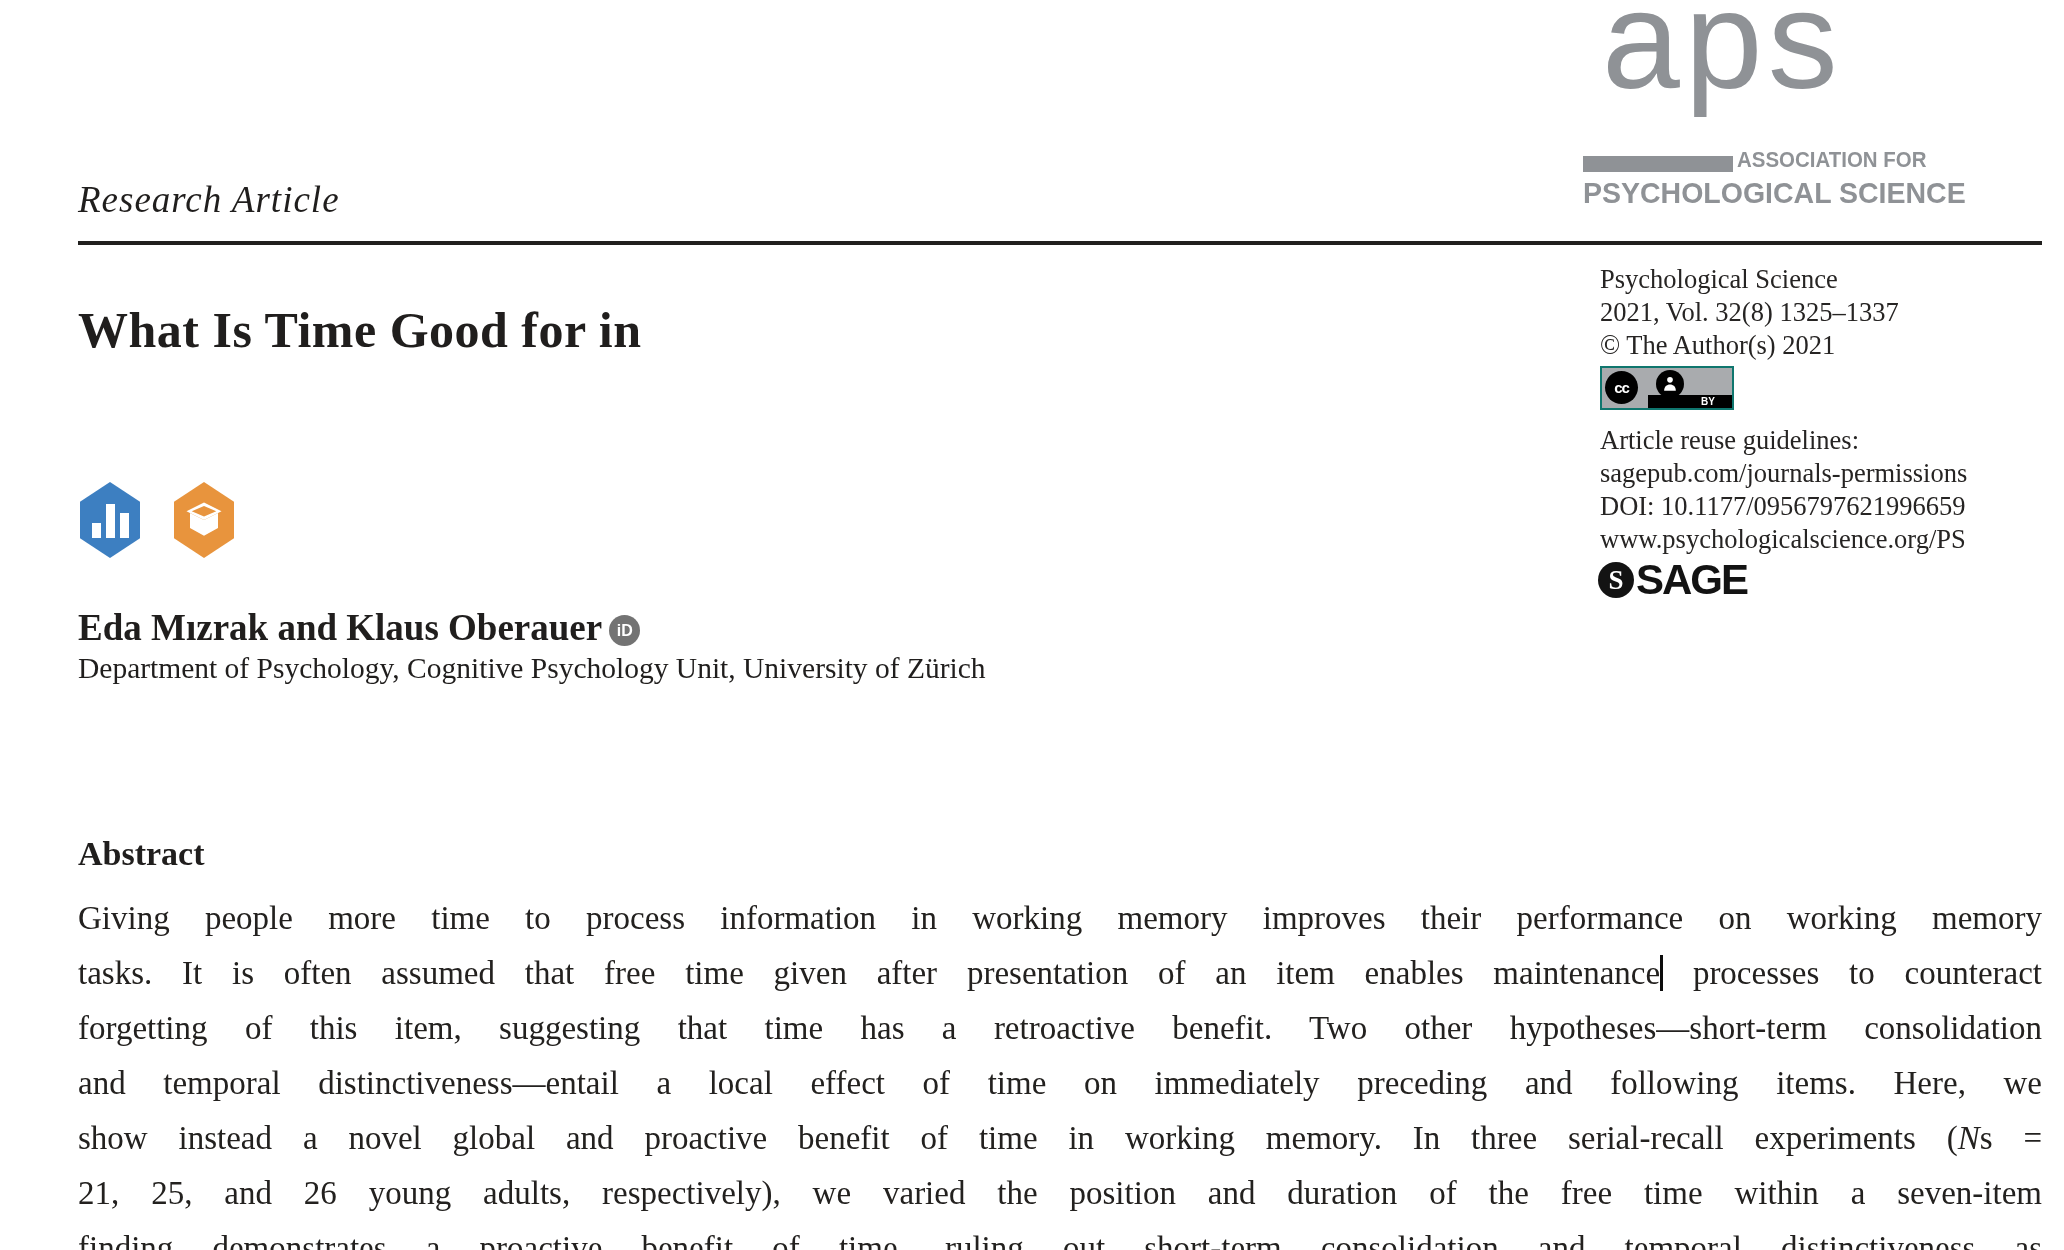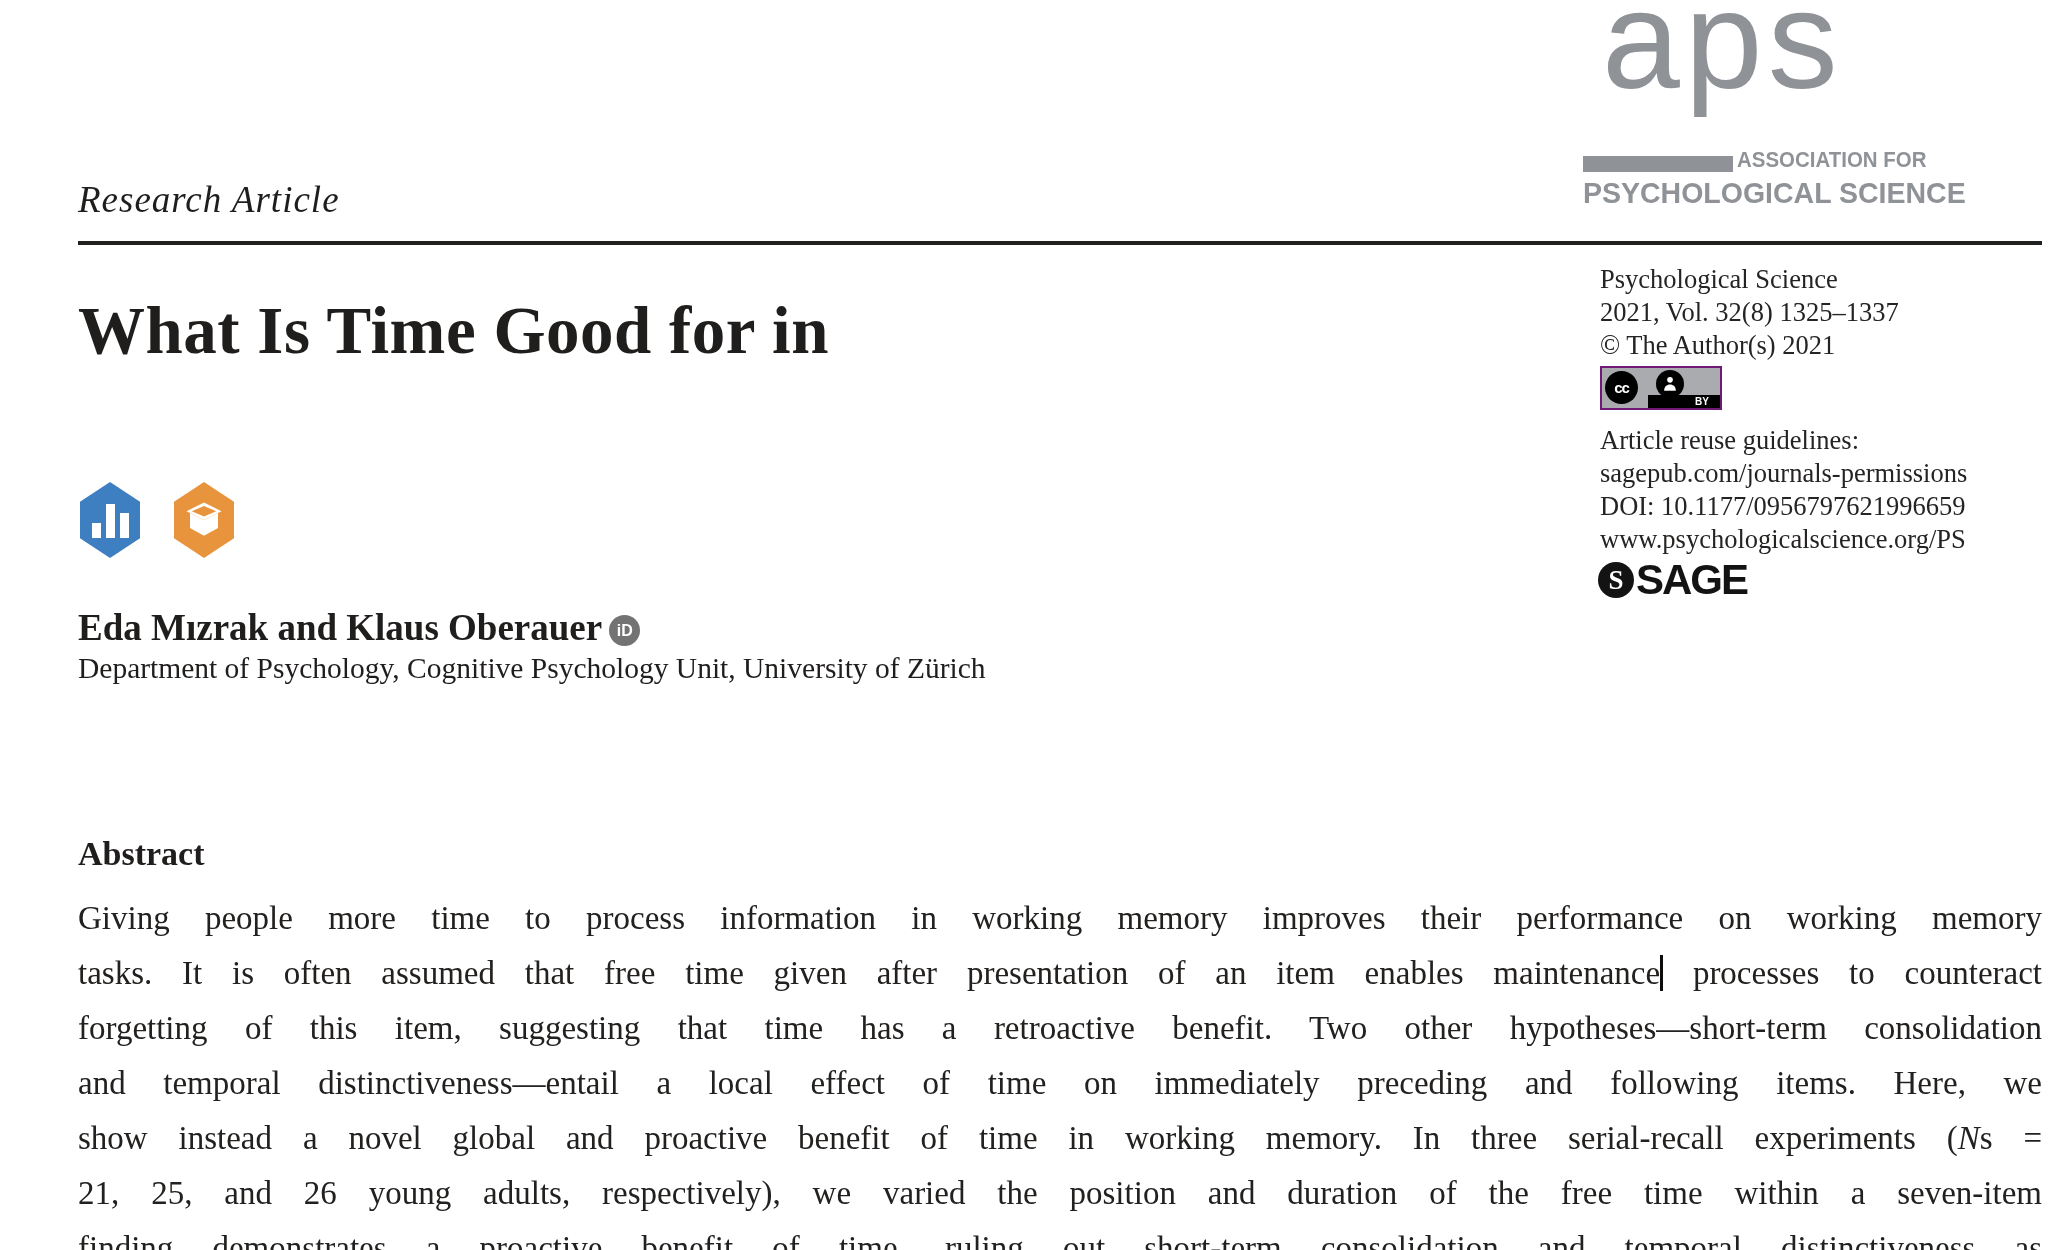--- a/index.html
+++ b/index.html
@@ -17,21 +17,21 @@
   .kicker{left:78px;top:178px;font-size:37px;font-style:italic;letter-spacing:1px;}
   .rule{left:78px;top:241px;width:1964px;height:4px;background:#21201e;}
 
   
   .aps-word{left:1602px;top:-30px;font-family:"Liberation Sans",sans-serif;font-size:140px;line-height:140px;letter-spacing:5px;font-weight:400;}
   .aps-bar{left:1583px;top:156px;width:150px;height:16px;}
   .aps-tag1{left:1737px;top:147px;font-family:"Liberation Sans",sans-serif;font-weight:700;font-size:22px;transform:scaleX(.93);transform-origin:left;}
   .aps-tag2{left:1583px;top:176px;font-family:"Liberation Sans",sans-serif;font-weight:700;font-size:30px;transform:scaleX(.95);transform-origin:left;white-space:nowrap;}
 
   
-  .title{left:78px;top:290px;font-size:67px;font-weight:bold;line-height:80px;letter-spacing:.5px;}
+  .title{left:78px;top:290px;font-size:50px;font-weight:bold;line-height:80px;letter-spacing:.5px;}
   .authors{left:78px;top:606px;font-size:37px;font-weight:bold;}
   .orcid{display:inline-block;width:31px;height:31px;border-radius:50%;margin-left:7px;vertical-align:4px;
          color:#fff;font-family:"Liberation Sans",sans-serif;font-weight:700;font-size:16px;line-height:31px;text-align:center;}
   .affil{left:78px;top:652px;font-size:29.5px;}
 
   
   .hex{width:60px;height:76px;clip-path:polygon(50% 0%,100% 26%,100% 74%,50% 100%,0% 74%,0% 26%);
        display:flex;align-items:center;justify-content:center;}
   .hex-data{left:80px;top:482px;}
   .hex-mat{left:174px;top:482px;}
@@ -42,21 +42,21 @@
   .jcol{font-size:26.5px;line-height:33px;color:#262423;}
   .j1{left:1600px;top:263px;}
   .j2{left:1600px;top:296px;}
   .j3{left:1600px;top:329px;}
   .j4{left:1600px;top:424px;}
   .j5{left:1600px;top:457px;}
   .j6{left:1600px;top:490px;}
   .j7{left:1600px;top:523px;}
 
   
-  .ccbadge{left:1600px;top:366px;width:122px;height:44px;background:#a9abae;border:2px solid #701a75;box-sizing:border-box;}
+  .ccbadge{left:1600px;top:366px;width:134px;height:44px;background:#a9abae;border:2px solid #0f766e;box-sizing:border-box;}
   .cc-circle{position:absolute;left:3px;top:3px;width:33px;height:33px;border-radius:50%;background:#000;color:#fff;
              font-family:"Liberation Sans",sans-serif;font-weight:700;font-size:15px;line-height:33px;text-align:center;letter-spacing:-1px;}
   .person-circle{position:absolute;left:54px;top:2px;width:28px;height:28px;border-radius:50%;background:#000;
              display:flex;align-items:center;justify-content:center;}
   .by-strip{position:absolute;left:46px;bottom:0;right:0;height:13px;background:#000;color:#fff;
              font-family:"Liberation Sans",sans-serif;font-weight:700;font-size:10px;line-height:13px;text-align:center;padding-left:36px;}
 
   
   .sage{left:1598px;top:556px;display:flex;align-items:center;gap:2px;}
   .sage-s{width:36px;height:36px;border-radius:50%;background:#131313;color:#fff;font-weight:700;font-size:27px;line-height:36px;text-align:center;}

